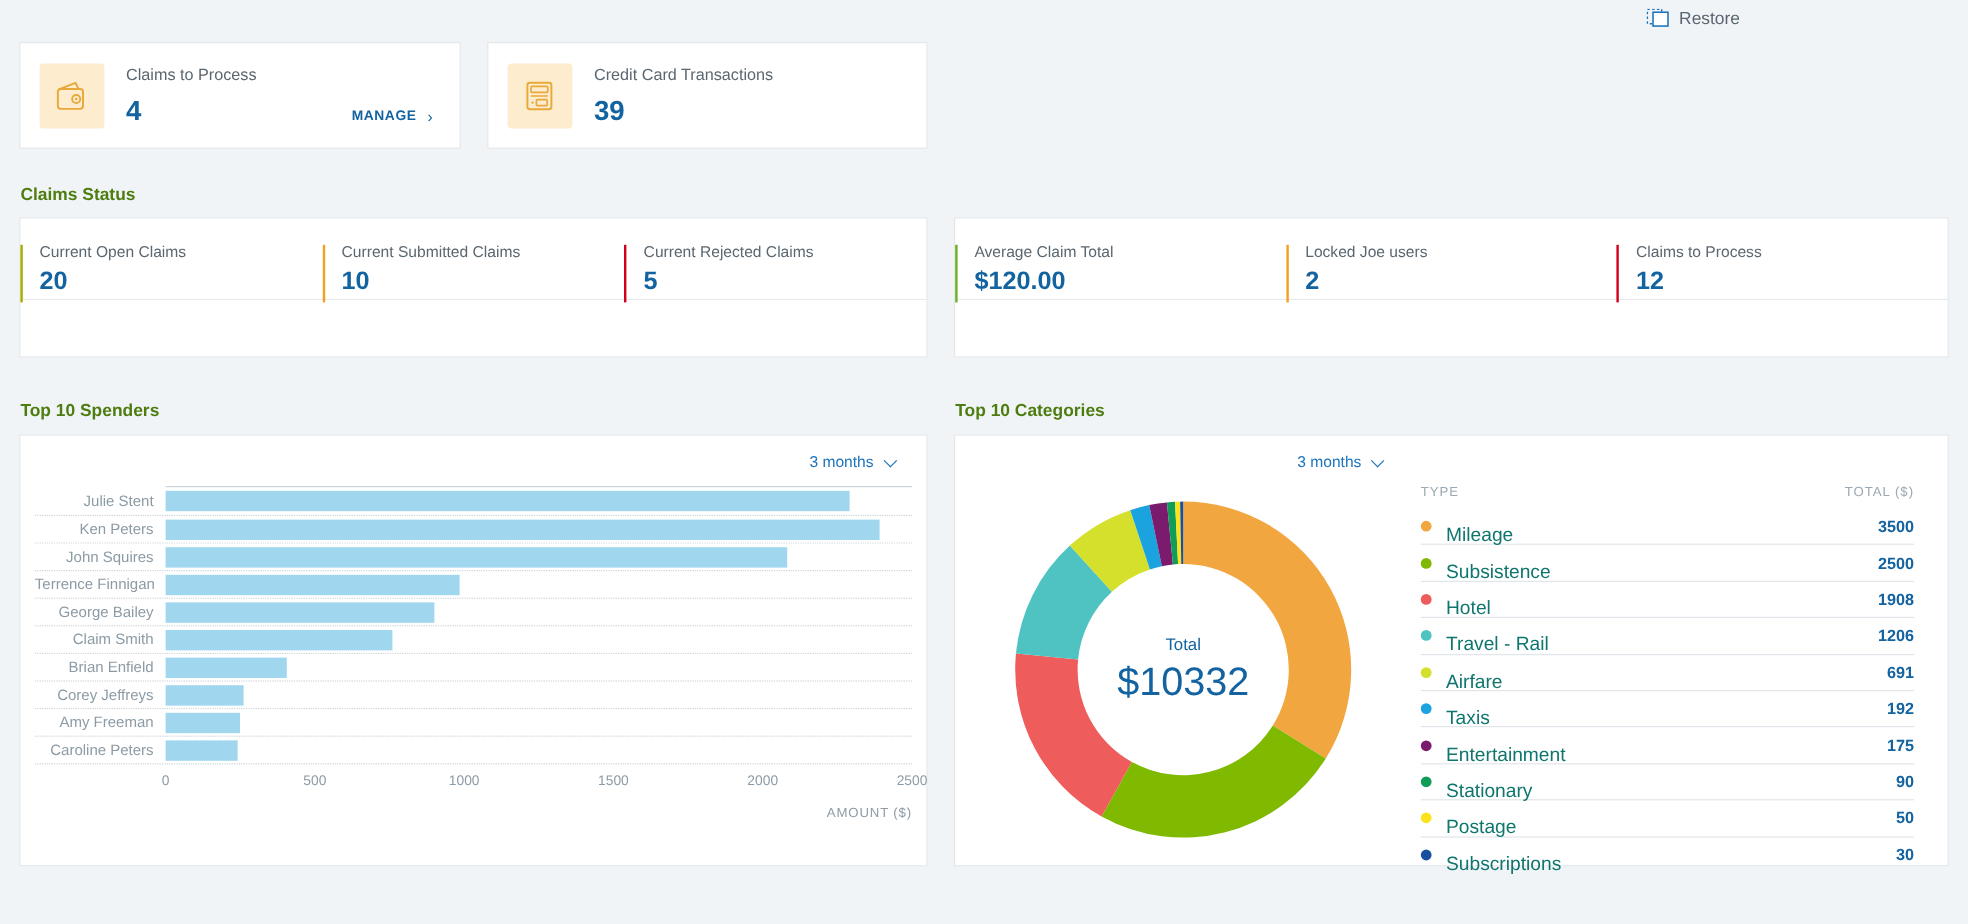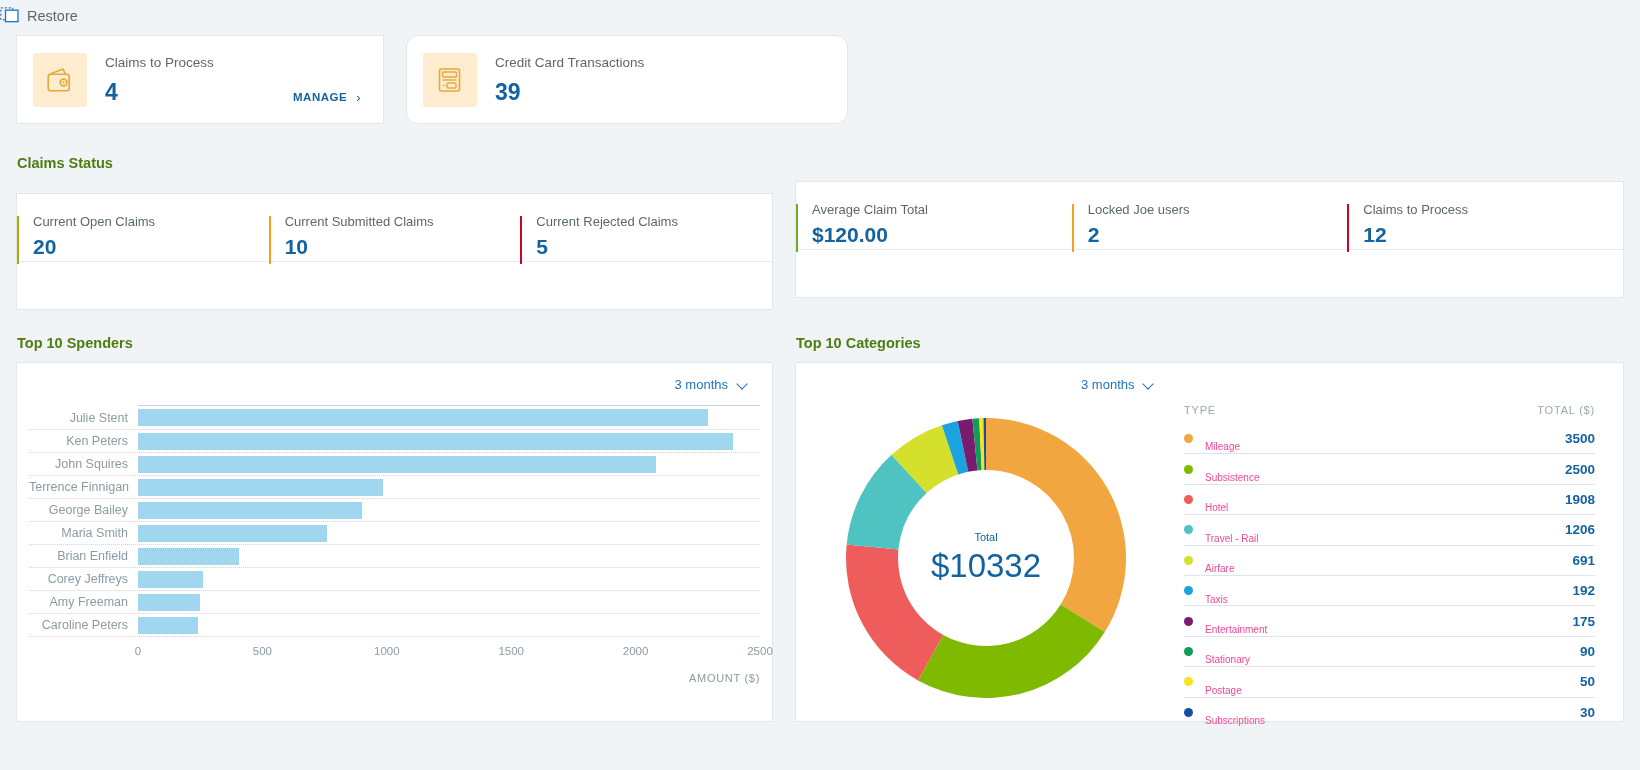--- a/index.html
+++ b/index.html
@@ -7,39 +7,39 @@
     width: 1640px; height: 770px;
     background: #f1f4f7;
     font-family: "Liberation Sans", sans-serif;
     overflow: hidden;
   }
   .page { position: relative; width: 1640px; height: 770px; }
 
   
   .topbar {
     position: absolute; top: 0; left: 0; width: 1472px; height: 31px;
-    display: flex; align-items: center;
+    display: flex; justify-content: flex-end; align-items: center;
     padding-right: 22px;
   }
   .restore-btn {
     display: flex; align-items: center; gap: 8px;
     color: #5b6770; font-size: 14.5px; cursor: default;
   }
   .restore-icon { width: 19px; height: 17px; position: relative; display:block; }
 
   
   .card { background: #fff; border: 1px solid #e3e7ea; }
 
   
   .sumcard {
     position: absolute; height: 89px; top: 35px;
     display: flex; align-items: center; padding: 0 16px;
   }
   #sumcard-0 { left: 16px; width: 368px; }
-  #sumcard-1 { left: 406px; width: 442px; border-radius: 12px; }
+  #sumcard-1 { left: 406px; width: 367px; }
   .sum-icon {
     width: 54px; height: 54px; background: #fdeccd; border-radius: 3px;
     display: flex; align-items: center; justify-content: center; flex: 0 0 auto;
   }
   .sum-body { flex: 1; padding-left: 18px; position: relative; height: 54px; }
   .sum-label { color: #5b6770; font-size: 13.5px; padding-top: 2px; }
   .sum-value { color: #1263a0; font-size: 23px; font-weight: bold; margin-top: 9px; }
   .sum-manage {
     position: absolute; right: 6px; bottom: 2px;
     color: #1263a0; font-size: 11.5px; font-weight: bold; letter-spacing: .5px;
@@ -50,21 +50,21 @@
   
   .sec-title {
     position: absolute; color: #4d7c0f; font-size: 14.5px; font-weight: bold;
   }
   #title-claims-status { left: 17px; top: 155px; }
   #title-spenders      { left: 17px; top: 335px; }
   #title-categories    { left: 796px; top: 335px; }
 
   
   .kpi-panel { position: absolute; top: 181px; height: 117px; }
-  #kpi-panel-left  { left: 16px;  width: 757px; margin-top: 12px; }
+  #kpi-panel-left  { left: 16px;  width: 757px; }
   #kpi-panel-right { left: 795px; width: 829px; }
   .kpi-row { display: flex; height: 68px; padding: 20px 0 0 0; border-bottom: 1px solid #e8ebee; }
   .kpi-item { flex: 1; padding-left: 16px; position: relative; }
   .kpi-bar { position: absolute; left: 0; top: 2px; width: 2px; height: 48px; }
   .kpi-label { color: #5b6770; font-size: 13px; }
   .kpi-value { color: #1263a0; font-size: 21px; font-weight: bold; margin-top: 6px; }
 
   
   #card-spenders   { position: absolute; left: 16px;  top: 362px; width: 757px; height: 360px; }
   #card-categories { position: absolute; left: 795px; top: 362px; width: 829px; height: 360px; }
@@ -102,37 +102,37 @@
     letter-spacing: .7px; margin-top: 3px; margin-left: 109px;
   }
 
   
   .cat-body { display: flex; height: 322px; }
   .donut-wrap { width: 380px; position: relative; display: flex; align-items: center; justify-content: center; }
   .donut-center {
     position: absolute; left: 0; right: 0; top: 50%; transform: translateY(-50%);
     text-align: center; pointer-events: none;
   }
-  .donut-total-label { color: #1263a0; font-size: 11px; }
+  .donut-total-label { color: #1263a0; font-size: 14px; }
   .donut-total-value { color: #1263a0; font-size: 33px; margin-top: 4px; }
 
   
   .legend { flex: 1; padding: 0 28px 0 8px; }
   .legend-head {
     display: flex; align-items: center; height: 26px;
     color: #9aa8b2; font-size: 11px; letter-spacing: .8px; gap: 24px;
   }
   .legend-head .lh-type { flex: 1; }
   .legend-row {
     display: flex; align-items: center; height: 30.4px;
     border-top: 1px solid #e1e5e9;
   }
   .legend-row:first-of-type { border-top: none; }
   .dot { width: 9px; height: 9px; border-radius: 50%; flex: 0 0 auto; margin-right: 12px; }
-  .legend-name { flex: 1; color: #ec4899; font-size: 10px; margin-top: 17px; }
+  .legend-name { flex: 1; color: #0f766e; font-size: 16px; margin-top: 17px; }
   .legend-val { color: #1263a0; font-size: 13.5px; font-weight: bold; }
 </style>
 </head>
 <body>
 
 <div class="page">
 
   <div class="topbar">
     <div class="restore-btn">
       <span class="restore-icon">
@@ -257,21 +257,21 @@
               <div class="bar-fill" style="width:39.4%; background:#a0d7ef"></div>
             </div>
           </div>
           <div class="bar-row">
             <div class="bar-name">George Bailey</div>
             <div class="bar-track">
               <div class="bar-fill" style="width:36%; background:#a0d7ef"></div>
             </div>
           </div>
           <div class="bar-row">
-            <div class="bar-name">Maria Smith</div>
+            <div class="bar-name">Claim Smith</div>
             <div class="bar-track">
               <div class="bar-fill" style="width:30.4%; background:#a0d7ef"></div>
             </div>
           </div>
           <div class="bar-row">
             <div class="bar-name">Brian Enfield</div>
             <div class="bar-track">
               <div class="bar-fill" style="width:16.2%; background:#a0d7ef"></div>
             </div>
           </div>

